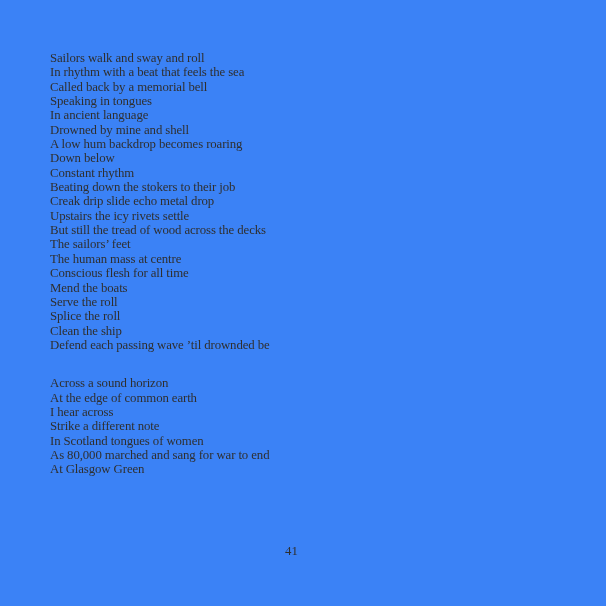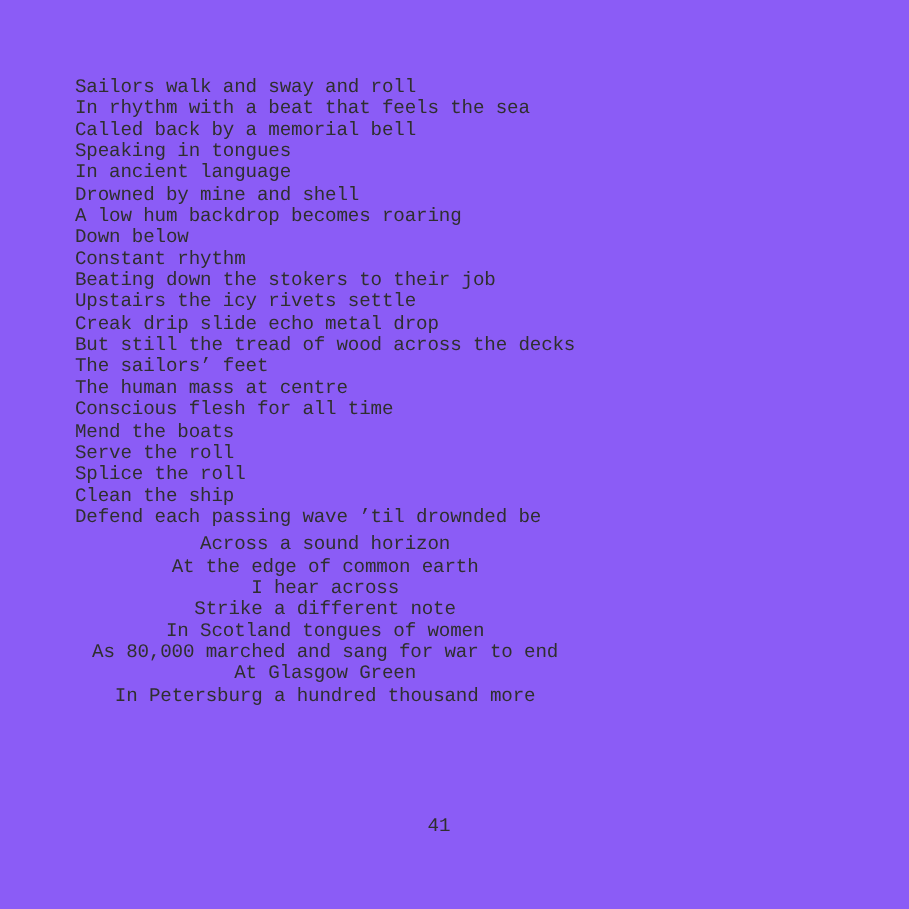--- a/index.html
+++ b/index.html
@@ -10,36 +10,34 @@
     width: 606px;
     height: 606px;
     background: #ffffff;
     font-family: "Liberation Serif", "DejaVu Serif", serif;
     overflow: hidden;
   }
   .page {
     position: relative;
     width: 606px;
     height: 606px;
-    background: #8b5cf6;
-    font-family: Liberation Mono, monospace;
+    background: #3b82f6;
   }
   .poem {
     position: absolute;
     left: 50px;
     top: 51px;
     color: #2f2f2f;
     font-size: 12.8px;
     line-height: 14.35px;
     letter-spacing: -0.1px;
     white-space: nowrap;
   }
   .stanza + .stanza {
-    margin-top: 4px;
-    text-align: center;
+    margin-top: 24px;
   }
   .poem-line {
     height: 14.35px;
   }
   .page-number {
     position: absolute;
     left: 285px;
     top: 544px;
     color: #2f2f2f;
     font-size: 12.8px;
@@ -55,37 +53,36 @@
         <div class="poem-line">Sailors walk and sway and roll</div>
         <div class="poem-line">In rhythm with a beat that feels the sea</div>
         <div class="poem-line">Called back by a memorial bell</div>
         <div class="poem-line">Speaking in tongues</div>
         <div class="poem-line">In ancient language</div>
         <div class="poem-line">Drowned by mine and shell</div>
         <div class="poem-line">A low hum backdrop becomes roaring</div>
         <div class="poem-line">Down below</div>
         <div class="poem-line">Constant rhythm</div>
         <div class="poem-line">Beating down the stokers to their job</div>
+        <div class="poem-line">Creak drip slide echo metal drop</div>
         <div class="poem-line">Upstairs the icy rivets settle</div>
-        <div class="poem-line">Creak drip slide echo metal drop</div>
         <div class="poem-line">But still the tread of wood across the decks</div>
         <div class="poem-line">The sailors’ feet</div>
         <div class="poem-line">The human mass at centre</div>
         <div class="poem-line">Conscious flesh for all time</div>
         <div class="poem-line">Mend the boats</div>
         <div class="poem-line">Serve the roll</div>
         <div class="poem-line">Splice the roll</div>
         <div class="poem-line">Clean the ship</div>
         <div class="poem-line">Defend each passing wave ’til drownded be</div>
       </div>
       <div class="stanza">
         <div class="poem-line">Across a sound horizon</div>
         <div class="poem-line">At the edge of common earth</div>
         <div class="poem-line">I hear across</div>
         <div class="poem-line">Strike a different note</div>
         <div class="poem-line">In Scotland tongues of women</div>
         <div class="poem-line">As 80,000 marched and sang for war to end</div>
         <div class="poem-line">At Glasgow Green</div>
-        <div class="poem-line">In Petersburg a hundred thousand more</div>
       </div>
     </div>
   <div class="page-number">41</div>
 </div>
 
 </body></html>

